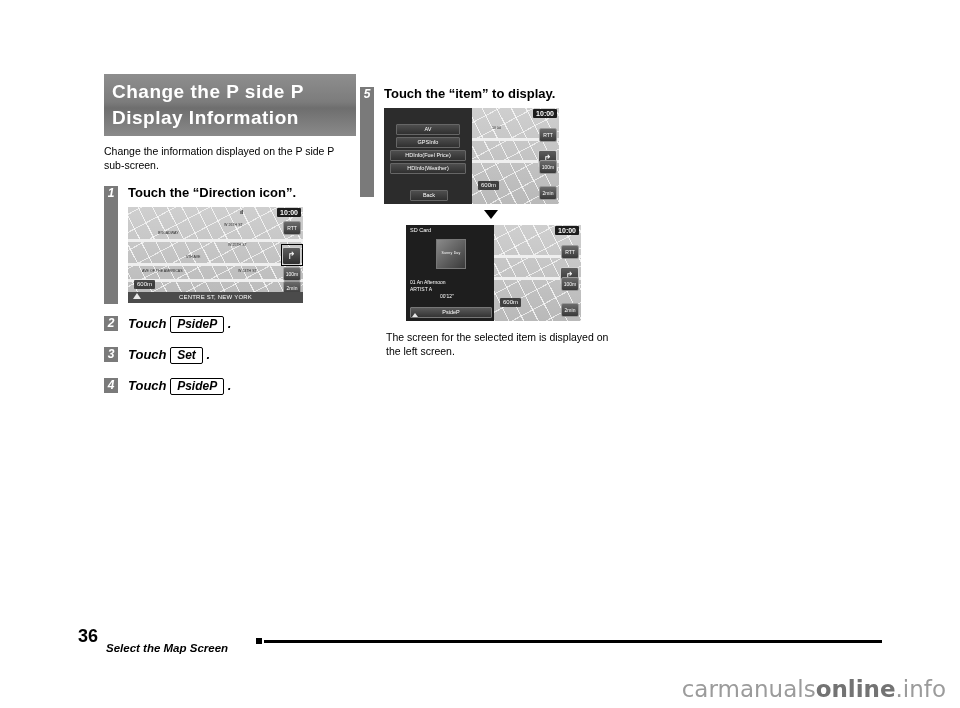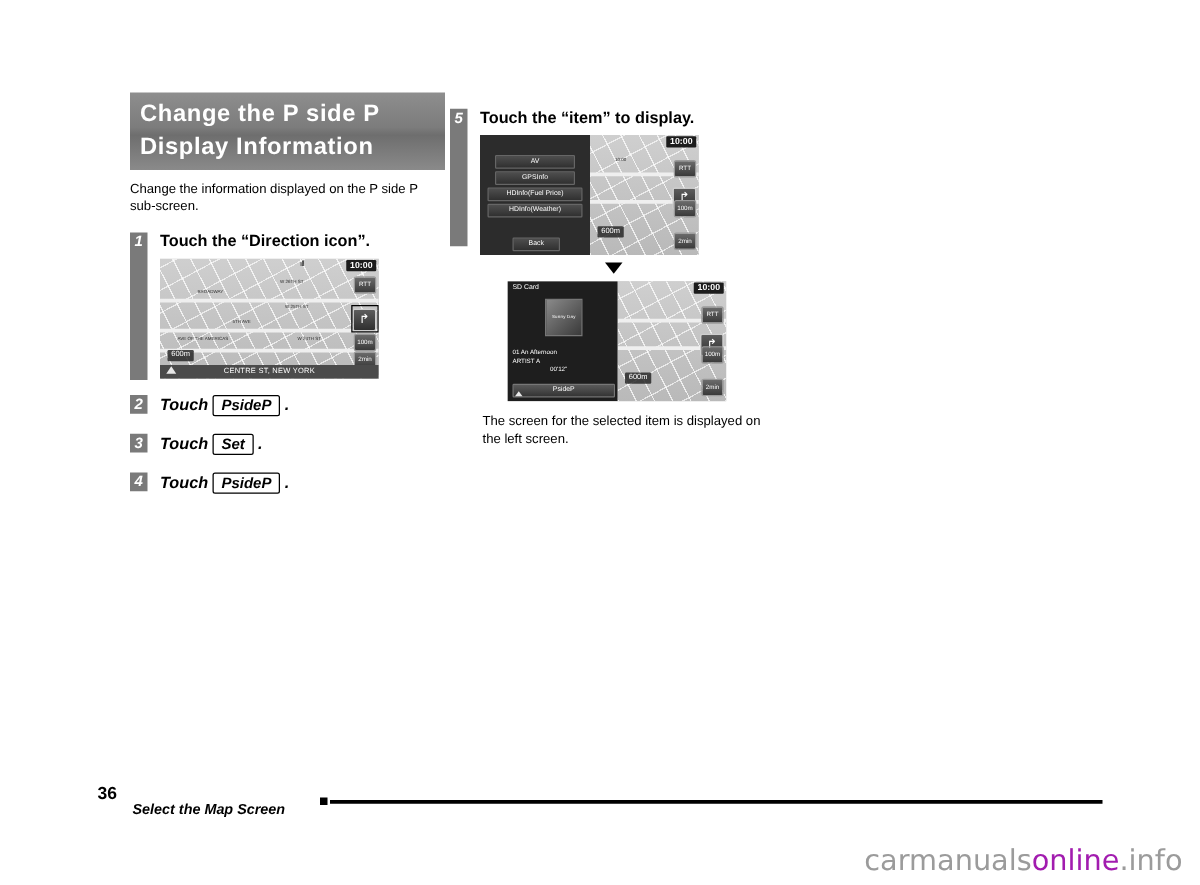--- a/index.html
+++ b/index.html
@@ -379,21 +379,21 @@
     position: absolute;
     left: 78px;
     right: 78px;
     bottom: 64px;
     height: 18px;
   }
   .footer-page {
     position: absolute;
     left: 0;
     top: 0;
-    font-size: 14px;
+    font-size: 18px;
     font-weight: bold;
   }
   .footer-title {
     position: absolute;
     left: 28px;
     top: 16px;
     font-size: 11.5px;
     font-weight: bold;
     font-style: italic;
   }
@@ -417,21 +417,21 @@
   
   .watermark {
     position: absolute;
     right: 14px;
     bottom: 6px;
     font-size: 23px;
     color: #9b9b9b;
     letter-spacing: 0px;
     font-family: "DejaVu Sans", sans-serif;
   }
-  .watermark b { color: #a21caf; font-weight: normal; }
+  .watermark b { color: #737373; font-weight: bold; }
 </style>
 </head>
 <body>
 
 <div class="page">
 
   <div class="col-left">
 
     <div class="section-header">Change the P side P Display Information</div>
 

